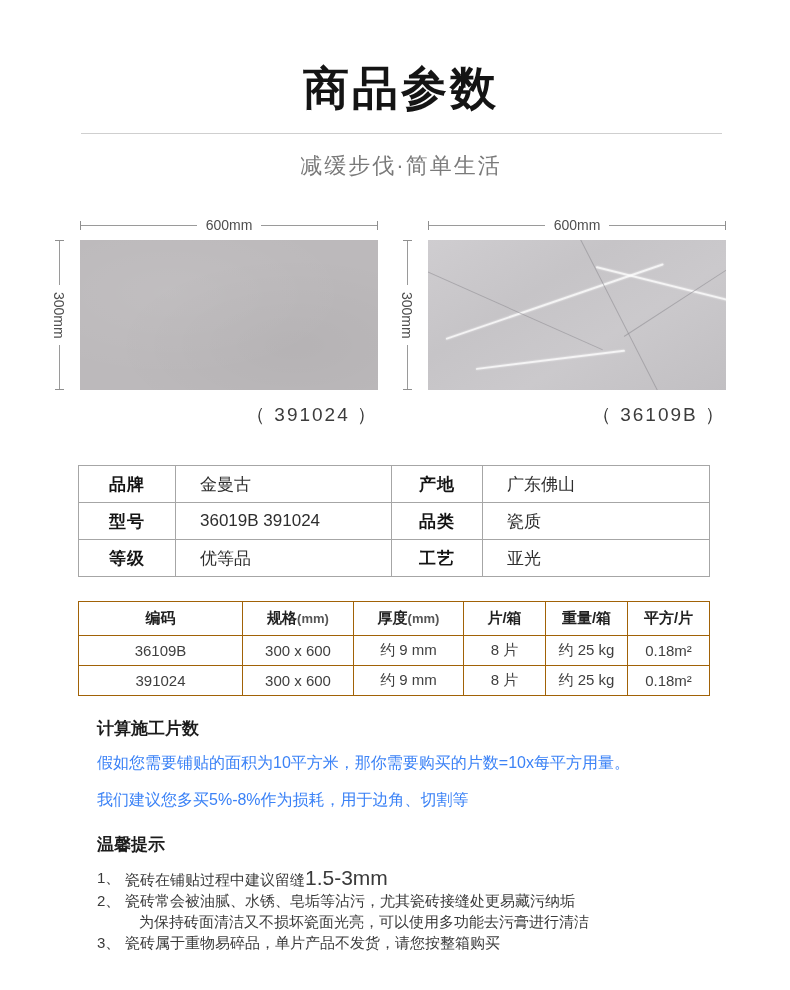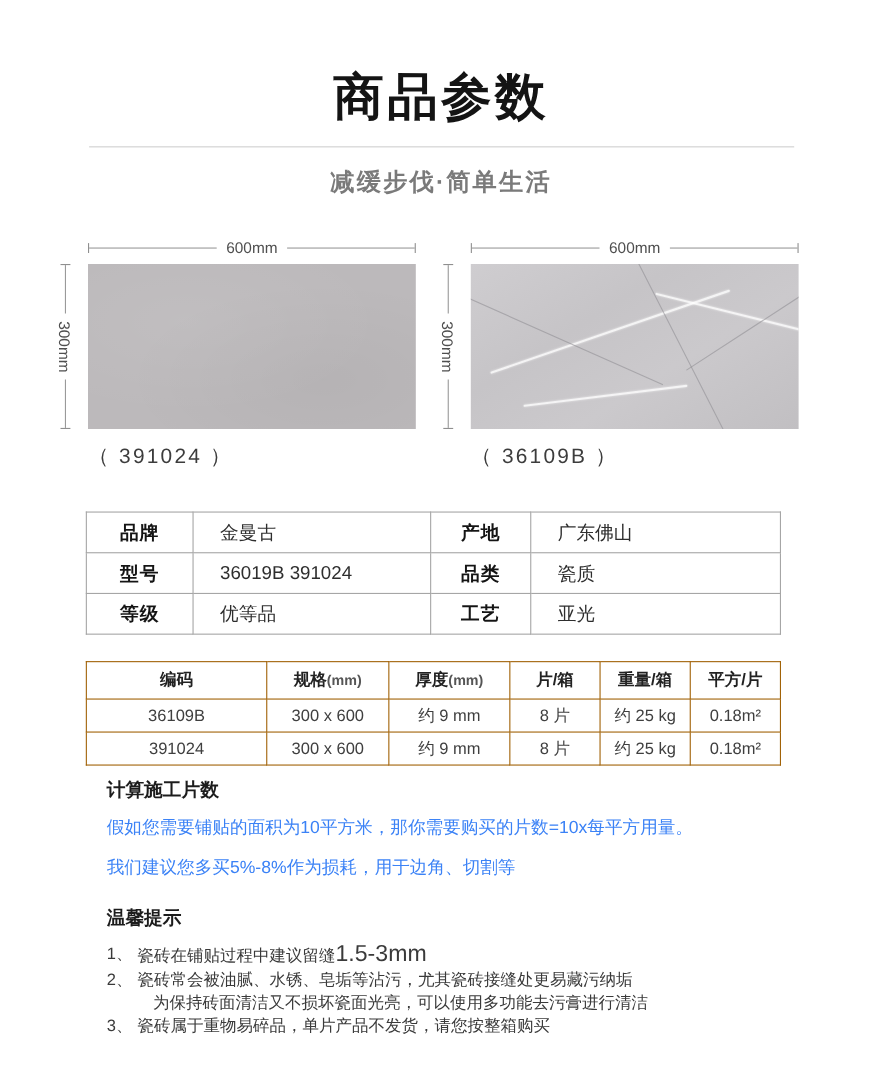--- a/index.html
+++ b/index.html
@@ -5,21 +5,21 @@
   * { margin:0; padding:0; box-sizing:border-box; }
   html,body { background:#ffffff; }
   body { font-family:"Liberation Sans","DejaVu Sans",sans-serif; }
   .page { position:relative; width:790px; height:990px; background:#fff; overflow:hidden; margin:0 auto; }
 
   
   .hdr { text-align:center;margin-left:12px; }
   .title { padding-top:60px; font-size:46px; line-height:57px; font-weight:700; color:#141414; letter-spacing:3px; }
   .subtitle { margin-top:13px; font-size:15px; letter-spacing:5px; color:#4b4b4b; }
   .divider { width:641px; height:1px; background:#cfcfcf; margin:16px auto 0 auto; }
-  .tagline { margin-top:17px; font-size:22px; letter-spacing:2px; color:#7a7a7a; font-weight:700; }
+  .tagline { margin-top:17px; font-size:22px; letter-spacing:2px; color:#7a7a7a; font-weight:400; }
 
   
   .figures { position:relative; height:215px; margin-top:37px; }
   .fig { position:absolute; width:327px; height:215px; top:0; }
   .fig-1 { left:51px; }
   .fig-2 { left:399px; }
   .dim-top { position:absolute; left:29px; top:0; width:298px; height:14px; display:flex; align-items:center; }
   .tick-v { width:1px; height:9px; background:#8f8f8f; }
   .seg { flex:1; height:1px; background:#9a9a9a; }
   .dim-label { margin:0 9px; font-size:14px; color:#4f4f4f; white-space:nowrap; }
@@ -36,21 +36,21 @@
       background: linear-gradient(148deg,#cfcdd0 0%,#c6c4c7 35%,#cbc9cc 62%,#c1bfc2 100%); }
   .vein { position:absolute; height:2px; border-radius:2px; background:rgba(255,255,255,0.8);
       box-shadow:0 0 2px rgba(255,255,255,0.7); transform-origin:left center; }
   .vein.dark { height:1px; background:rgba(140,138,143,0.55); box-shadow:none; }
   .v1 { left:168px; top:26px;  width:150px; transform:rotate(14deg); }
   .v2 { left:18px;  top:98px;  width:230px; transform:rotate(-19deg); }
   .v3 { left:-8px;  top:28px;  width:200px; transform:rotate(24deg); }
   .v4 { left:150px; top:-6px;  width:175px; transform:rotate(63deg); }
   .v5 { left:48px;  top:128px; width:150px; transform:rotate(-7deg); }
   .v6 { left:196px; top:96px;  width:150px; transform:rotate(-33deg); }
-  .fig-cap { position:absolute; left:29px; top:184px; width:298px; text-align:left;
+  .fig-cap { position:absolute; left:29px; top:184px; width:298px; text-align:right;
       font-size:19px; letter-spacing:2px; color:#3c3c3c; }
 
   
   table { border-collapse:collapse; table-layout:fixed; }
   .info-table { margin:32px 0 0 78px; width:631px; }
   .info-table th, .info-table td { border:1px solid #a6a6a6; height:37px; font-size:17px; }
   .info-table th { width:97px; font-weight:700; color:#141414; text-align:center; letter-spacing:1px; }
   .info-table td { color:#2e2e2e; text-align:left; padding-left:24px; }
   .info-table col.c1 { width:97px; } .info-table col.c2 { width:216px; }
   .info-table col.c3 { width:91px; } .info-table col.c4 { width:227px; }
@@ -60,21 +60,21 @@
   .spec-table th, .spec-table td { border:1px solid #a16207; text-align:center; }
   .spec-table th { height:34px; font-size:15px; font-weight:700; color:#222; }
   .spec-table th .unit { font-weight:700; font-size:13px; color:#555; }
   .spec-table td { height:30px; font-size:15px; color:#3f3f3f; }
   .spec-table col.s1 { width:164px; } .spec-table col.s2 { width:111px; }
   .spec-table col.s3 { width:110px; } .spec-table col.s4 { width:82px; }
   .spec-table col.s5 { width:82px; }  .spec-table col.s6 { width:82px; }
 
   
   .txt-sec { padding-left:97px; padding-right:60px; }
-  .calc { margin-top:11px; }
+  .calc { margin-top:21px; }
   .sec-heading { font-size:17px; font-weight:700; color:#1c1c1c; line-height:24px; }
   .calc p { margin-top:6px; font-size:16px; line-height:31px; color:#3b82f6; }
   .tips { margin-top:18px; }
   .tips ul { list-style:none; margin-top:10px; }
   .tips li { font-size:15px; line-height:21px; color:#3a3a3a; display:flex; }
   .tips .num { flex:0 0 28px; }
   .tips .big { font-size:21px; line-height:1; }
   .tips .cont { padding-left:14px; }
 </style>
 </head>

